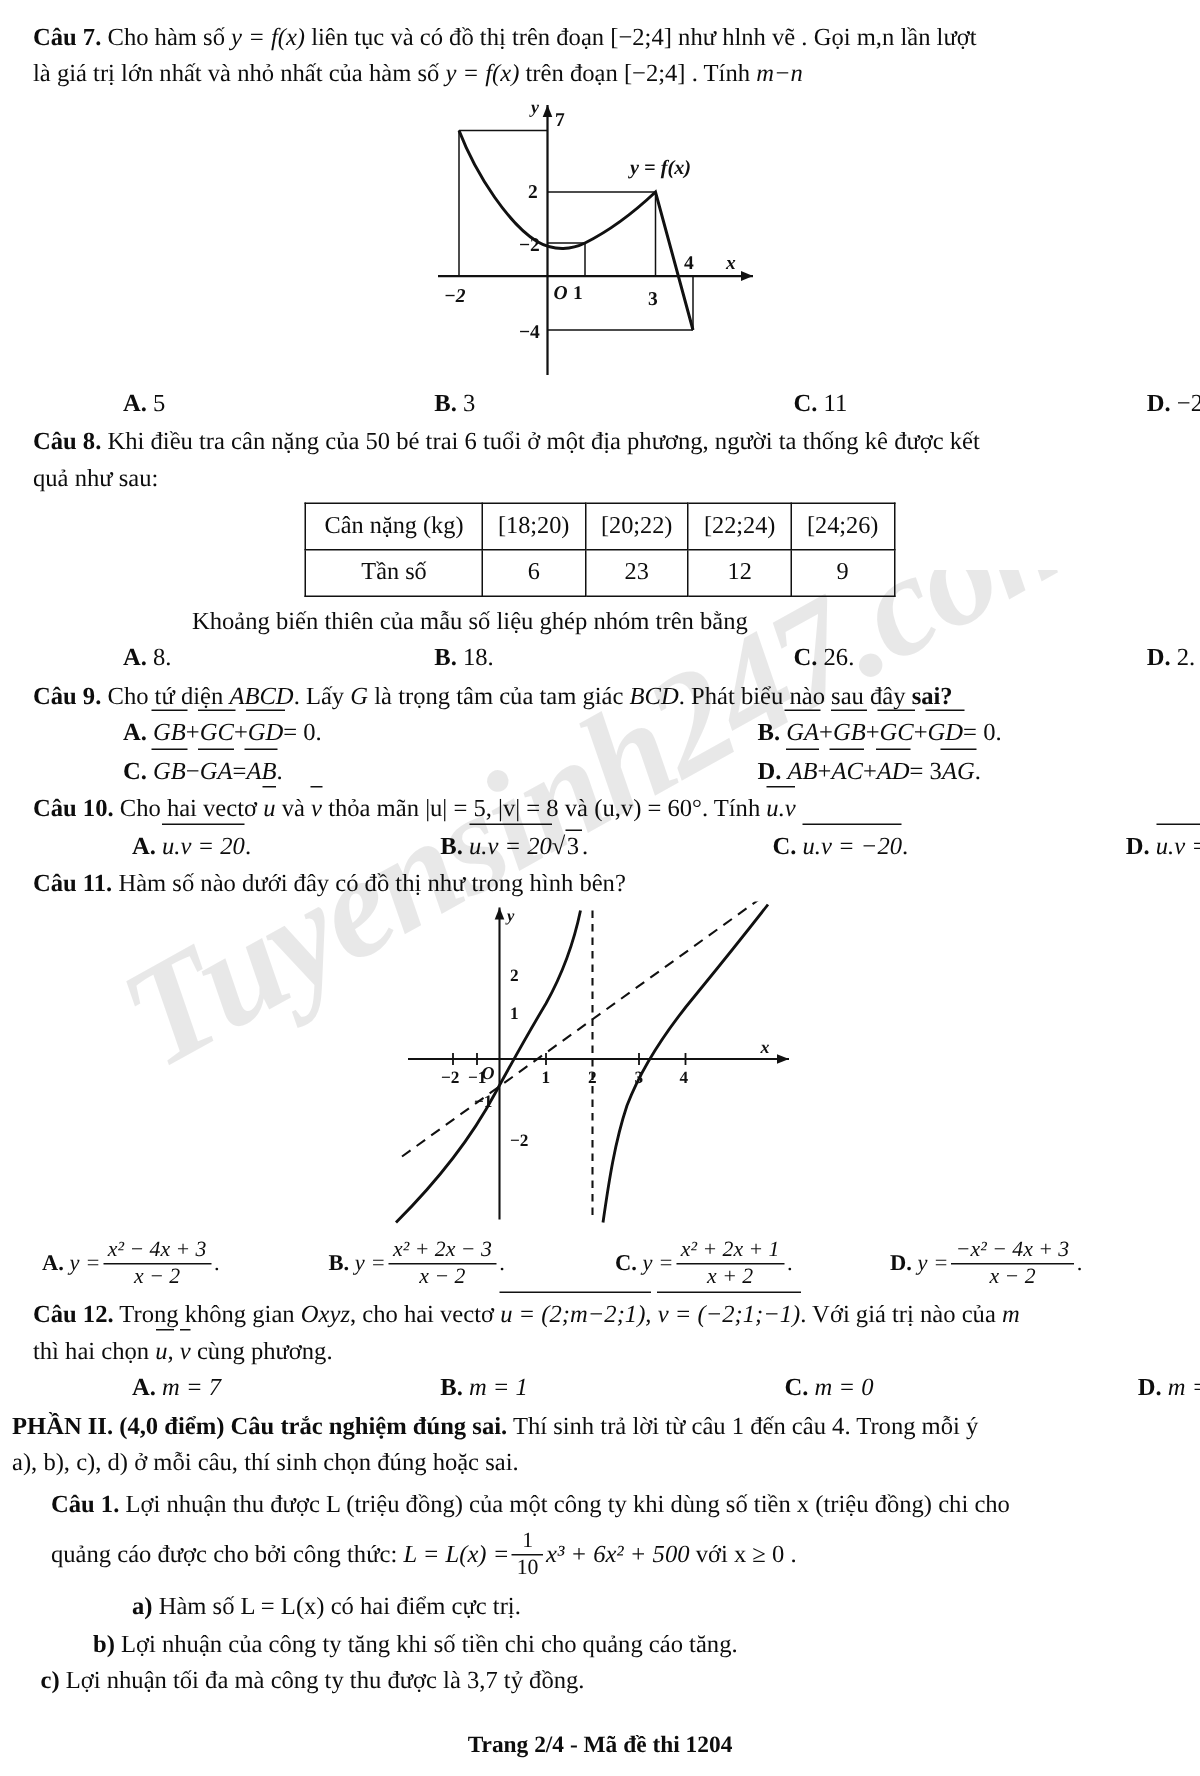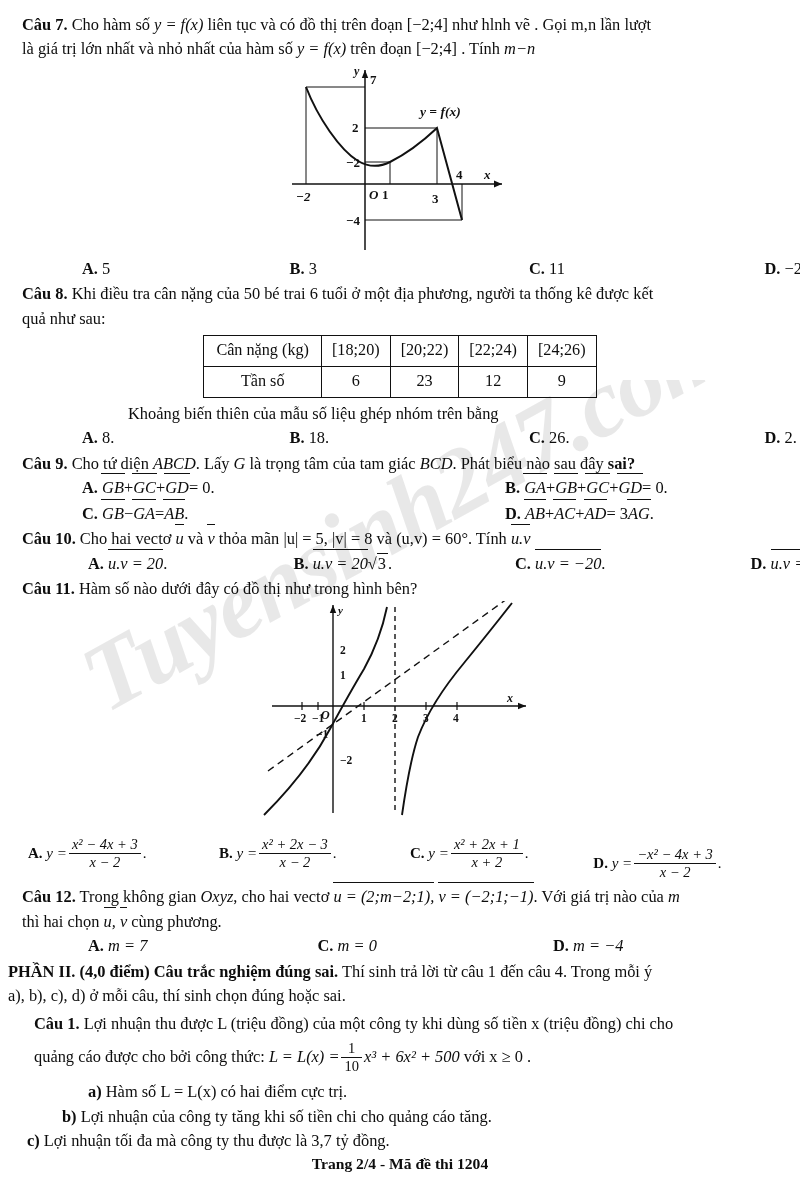--- a/index.html
+++ b/index.html
@@ -369,21 +369,21 @@
         <i>y =</i><span class="frac"><span class="num it">x² − 4x + 3</span><span class="den it">x − 2</span></span><span>.</span>
       </div>
       <div class="o" style="flex:0 0 25%;">
         <span class="lbl">B.</span>
         <i>y =</i><span class="frac"><span class="num it">x² + 2x − 3</span><span class="den it">x − 2</span></span><span>.</span>
       </div>
       <div class="o" style="flex:0 0 24%;">
         <span class="lbl">C.</span>
         <i>y =</i><span class="frac"><span class="num it">x² + 2x + 1</span><span class="den it">x + 2</span></span><span>.</span>
       </div>
-      <div class="o" style="flex:0 0 26%;margin-top:21px;">
+      <div class="o" style="flex:0 0 26%;">
         <span class="lbl">D.</span>
         <i>y =</i><span class="frac"><span class="num it">−x² − 4x + 3</span><span class="den it">x − 2</span></span><span>.</span>
       </div>
     </div>
 
     <div class="q" style="margin-top:4px;">
       <b>Câu 12.</b>
       <span>Trong không gian</span>
       <i>Oxyz</i><span>, cho hai vectơ</span>
       <span class="vec">u = (2;m−2;1),</span>
@@ -395,20 +395,24 @@
       <span class="vec">u,</span>
       <span class="vec">v</span>
       <span>cùng phương.</span>
     </div>
 
     <div class="opts">
       <div class="o" style="padding-left:52px;">
         <span class="lbl">A.</span>
         <i>m = 7</i>
       </div>
+      <div class="o" style="padding-left:22px;">
+        <span class="lbl">B.</span>
+        <i>m = 1</i>
+      </div>
       <div class="o" style="padding-left:46px;">
         <span class="lbl">C.</span>
         <i>m = 0</i>
       </div>
       <div class="o" style="padding-left:52px;">
         <span class="lbl">D.</span>
         <i>m = −4</i>
       </div>
     </div>
 

